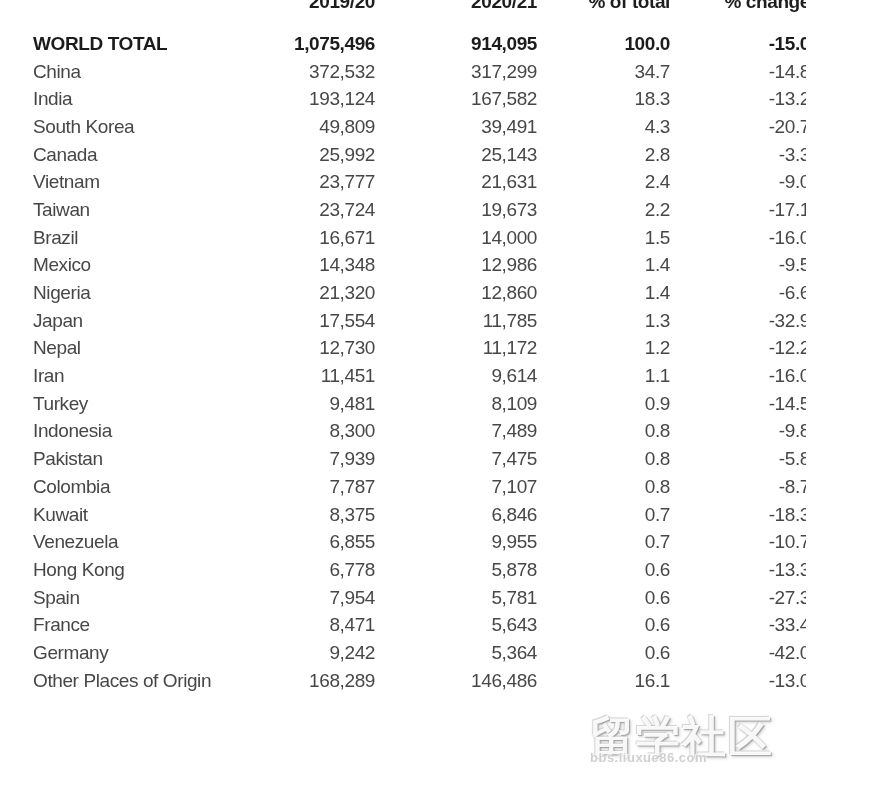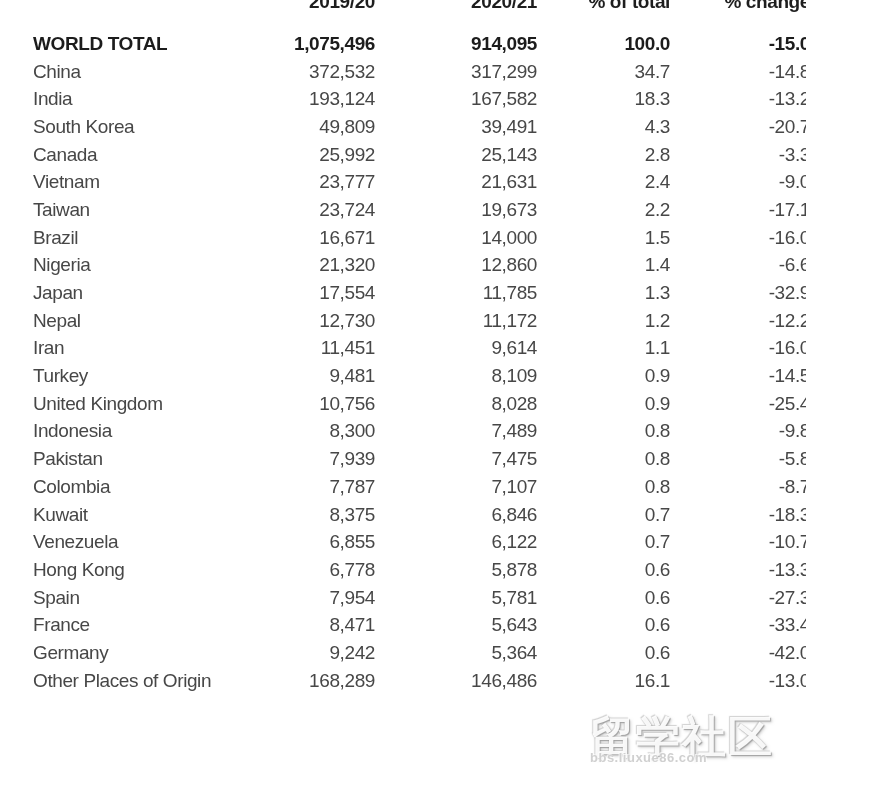--- a/index.html
+++ b/index.html
@@ -180,20 +180,28 @@
 
   <tr>
     <td class="name">Brazil</td>
     <td class="num">16,671</td>
     <td class="num">14,000</td>
     <td class="num">1.5</td>
     <td class="num">-16.0</td>
     <td></td>
   </tr>
 
+  <tr>
+    <td class="name">Mexico</td>
+    <td class="num">14,348</td>
+    <td class="num">12,986</td>
+    <td class="num">1.4</td>
+    <td class="num">-9.5</td>
+    <td></td>
+  </tr>
 
   <tr>
     <td class="name">Nigeria</td>
     <td class="num">21,320</td>
     <td class="num">12,860</td>
     <td class="num">1.4</td>
     <td class="num">-6.6</td>
     <td></td>
   </tr>
 
@@ -227,28 +235,20 @@
 
   <tr>
     <td class="name">Turkey</td>
     <td class="num">9,481</td>
     <td class="num">8,109</td>
     <td class="num">0.9</td>
     <td class="num">-14.5</td>
     <td></td>
   </tr>
 
-  <tr>
-    <td class="name">United Kingdom</td>
-    <td class="num">10,756</td>
-    <td class="num">8,028</td>
-    <td class="num">0.9</td>
-    <td class="num">-25.4</td>
-    <td></td>
-  </tr>
 
   <tr>
     <td class="name">Indonesia</td>
     <td class="num">8,300</td>
     <td class="num">7,489</td>
     <td class="num">0.8</td>
     <td class="num">-9.8</td>
     <td></td>
   </tr>
 
@@ -275,21 +275,21 @@
     <td class="num">8,375</td>
     <td class="num">6,846</td>
     <td class="num">0.7</td>
     <td class="num">-18.3</td>
     <td></td>
   </tr>
 
   <tr>
     <td class="name">Venezuela</td>
     <td class="num">6,855</td>
-    <td class="num">6,122</td>
+    <td class="num">9,955</td>
     <td class="num">0.7</td>
     <td class="num">-10.7</td>
     <td></td>
   </tr>
 
   <tr>
     <td class="name">Hong Kong</td>
     <td class="num">6,778</td>
     <td class="num">5,878</td>
     <td class="num">0.6</td>

